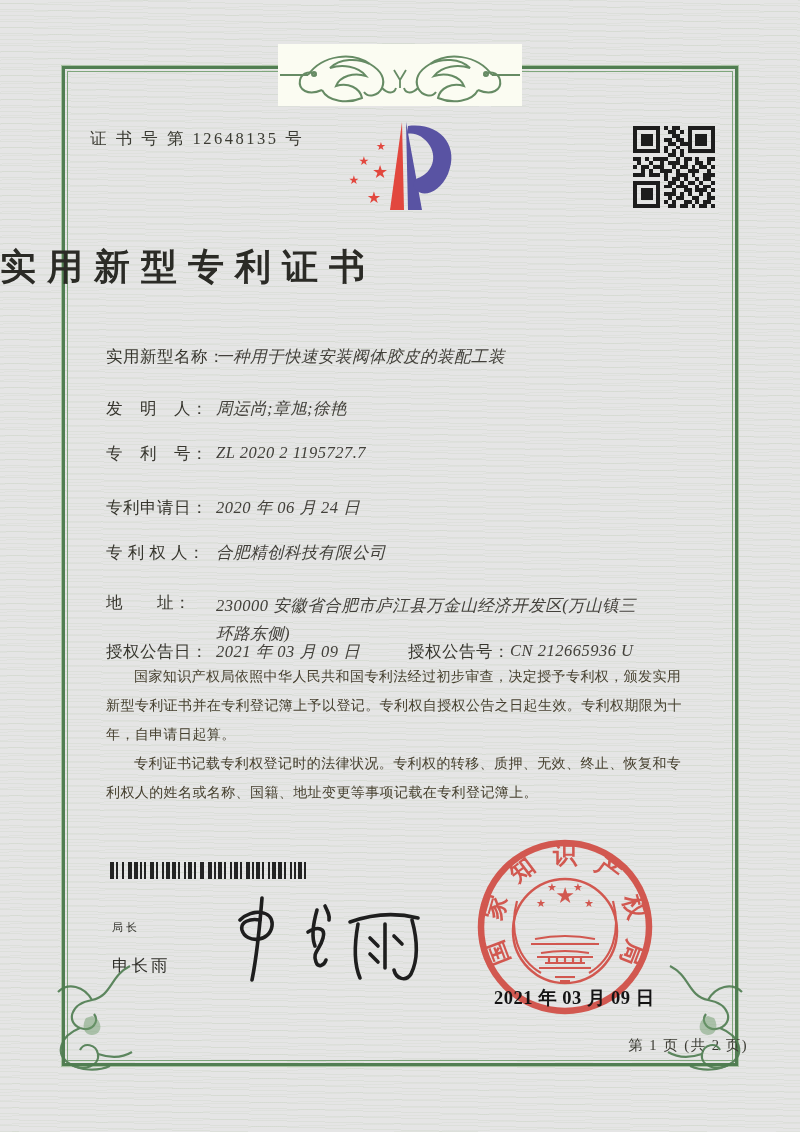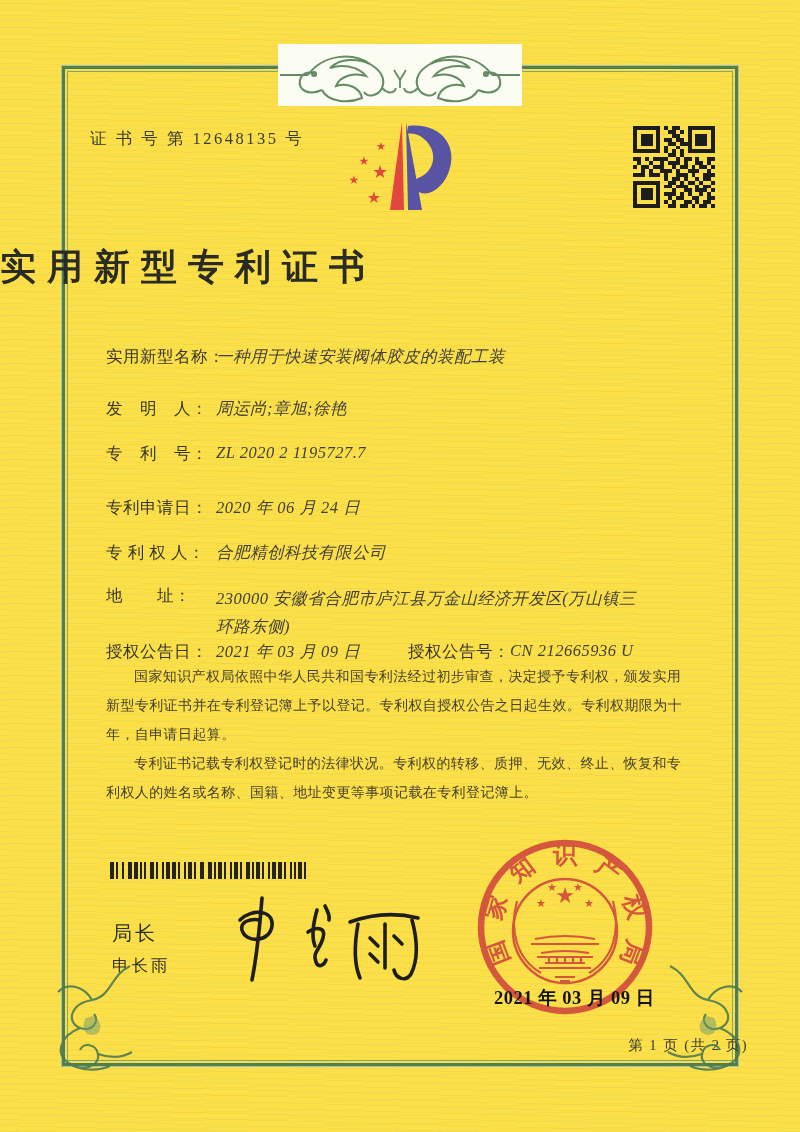--- a/index.html
+++ b/index.html
@@ -3,21 +3,21 @@
 <meta charset="utf-8">
 <style>
   html,body{margin:0;padding:0;}
   body{
     width:800px;height:1132px;
     font-family:"Liberation Serif","DejaVu Serif",serif;
     background:#ffffff;
   }
   .page{
     position:relative;width:800px;height:1132px;overflow:hidden;
-    background:#fde047;
+    background:#e5e5e5;
   }
   
   .page::before{
     content:"";position:absolute;inset:0;z-index:0;pointer-events:none;
     background:
       repeating-linear-gradient(1.5deg, rgba(140,170,120,.10) 0 1px, transparent 1px 6px),
       repeating-linear-gradient(-1.2deg, rgba(140,170,120,.07) 0 1px, transparent 1px 8px);
   }
   .abs{position:absolute;z-index:2;}
   
@@ -38,34 +38,34 @@
   }
   .qr{
     left:633px;top:126px;width:82px;height:82px;
     display:grid;grid-template-columns:repeat(21,1fr);grid-auto-rows:1fr;
   }
   .qr i{display:block;}
   .qr i.d{background:#1d1d1d;}
   .field-row{left:106px;font-size:16.5px;color:#3e3c34;white-space:nowrap;}
   .field-row .lbl{display:inline-block;width:110px;color:#37362e;letter-spacing:.5px;vertical-align:top;}
   .field-row .val{display:inline-block;vertical-align:top;color:#42403a;letter-spacing:.5px;font-style:italic;}
-  .row-addr{white-space:normal;}
+  .row-addr{white-space:normal;margin-top:7px;}
   .row-addr .val{width:434px;line-height:28px;}
   .row-last .val{width:192px;}
   .paras{
     left:106px;top:662px;width:588px;z-index:2;position:absolute;
     font-size:14px;line-height:29px;color:#46402f;letter-spacing:.4px;
   }
   .paras p{margin:0;text-indent:2em;}
   .barcode{
     left:110px;top:862px;width:200px;height:17px;display:flex;align-items:stretch;
   }
   .barcode i{display:block;width:2px;}
   .barcode i.b{background:#232323;}
-  .signer-title{left:112px;top:920px;font-size:20px;letter-spacing:3px;color:#2f2f29;text-align:center;}
+  .signer-title{left:112px;top:920px;font-size:11px;letter-spacing:3px;color:#2f2f29;text-align:center;}
   .signer-name{left:112px;top:955px;font-size:16.5px;letter-spacing:3px;color:#2f2f29;}
   .signature{left:222px;top:892px;}
   .seal{left:465px;top:827px;opacity:.88;}
   .seal-date{
     left:494px;top:985px;font-size:18.5px;font-weight:600;color:#141414;
     letter-spacing:.5px;white-space:nowrap;
   }
   .page-num{left:0;top:1036px;width:748px;text-align:right;font-size:14.5px;letter-spacing:1.5px;color:#3a3a32;}
   .back-note{left:0;top:1084px;width:752px;text-align:center;font-size:16px;letter-spacing:2px;color:#48422f;}
   .orn-top{left:278px;top:44px;background:#fbfcf2;}

